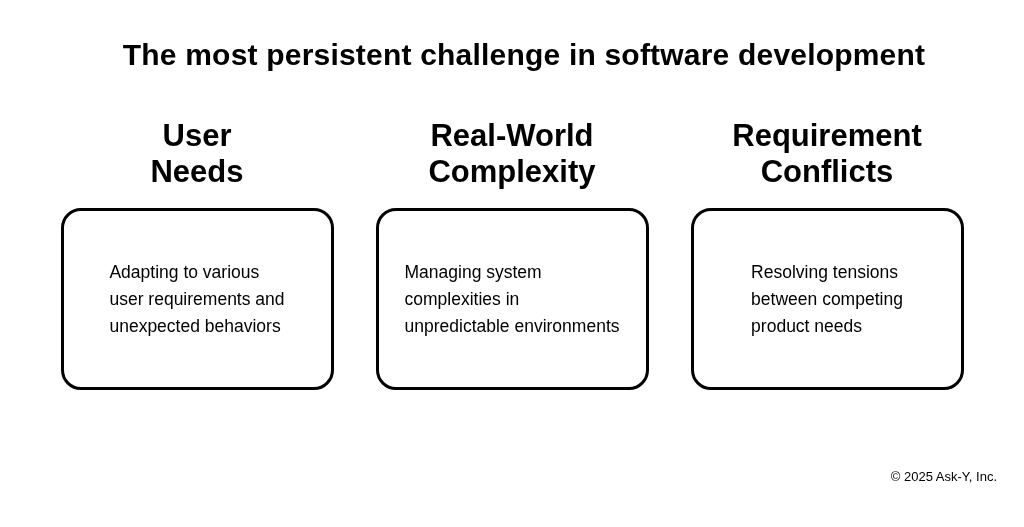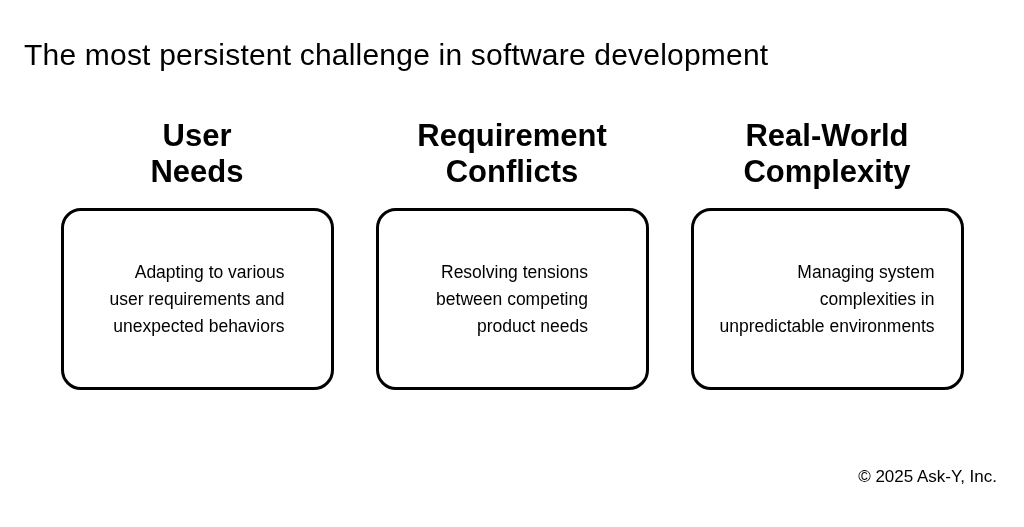--- a/index.html
+++ b/index.html
@@ -18,22 +18,23 @@
     width: 1024px;
     height: 527px;
     background: #ffffff;
   }
 
   .slide-title {
     position: absolute;
     top: 38px;
     left: 0;
     right: 0;
+    text-align: center;
     font-size: 30px;
-    font-weight: normal;
+    font-weight: bold;
     letter-spacing: 0.2px;
     padding-left: 24px;
   }
 
   .columns {
     position: absolute;
     top: 118px;
     left: 0;
     right: 0;
     display: flex;
@@ -66,29 +67,29 @@
     background: #ffffff;
     display: flex;
     align-items: center;
     justify-content: center;
     padding: 10px;
   }
 
   .column-box-text {
     font-size: 17.5px;
     line-height: 27px;
-    text-align: right;
+    text-align: left;
     white-space: pre-line;
   }
 
   .slide-footer {
     position: absolute;
     top: 466px;
     right: 27px;
-    font-size: 17px;
+    font-size: 13px;
     line-height: 22px;
     text-align: right;
   }
 </style>
 </head>
 <body>
 
 <div class="slide">
 
   <h1 class="slide-title">The most persistent challenge in software development</h1>
@@ -99,36 +100,36 @@
       <div class="column-heading">User
 Needs</div>
       <div class="column-box">
         <div class="column-box-text">Adapting to various
 user requirements and
 unexpected behaviors</div>
       </div>
     </div>
 
     <div class="column">
+      <div class="column-heading">Real-World
+Complexity</div>
+      <div class="column-box">
+        <div class="column-box-text">Managing system
+complexities in
+unpredictable environments</div>
+      </div>
+    </div>
+
+    <div class="column">
       <div class="column-heading">Requirement
 Conflicts</div>
       <div class="column-box">
         <div class="column-box-text">Resolving tensions
 between competing
 product needs</div>
-      </div>
-    </div>
-
-    <div class="column">
-      <div class="column-heading">Real-World
-Complexity</div>
-      <div class="column-box">
-        <div class="column-box-text">Managing system
-complexities in
-unpredictable environments</div>
       </div>
     </div>
 
   </div>
 
   <div class="slide-footer">© 2025 Ask-Y, Inc.</div>
 
 </div>
 
 </body></html>

